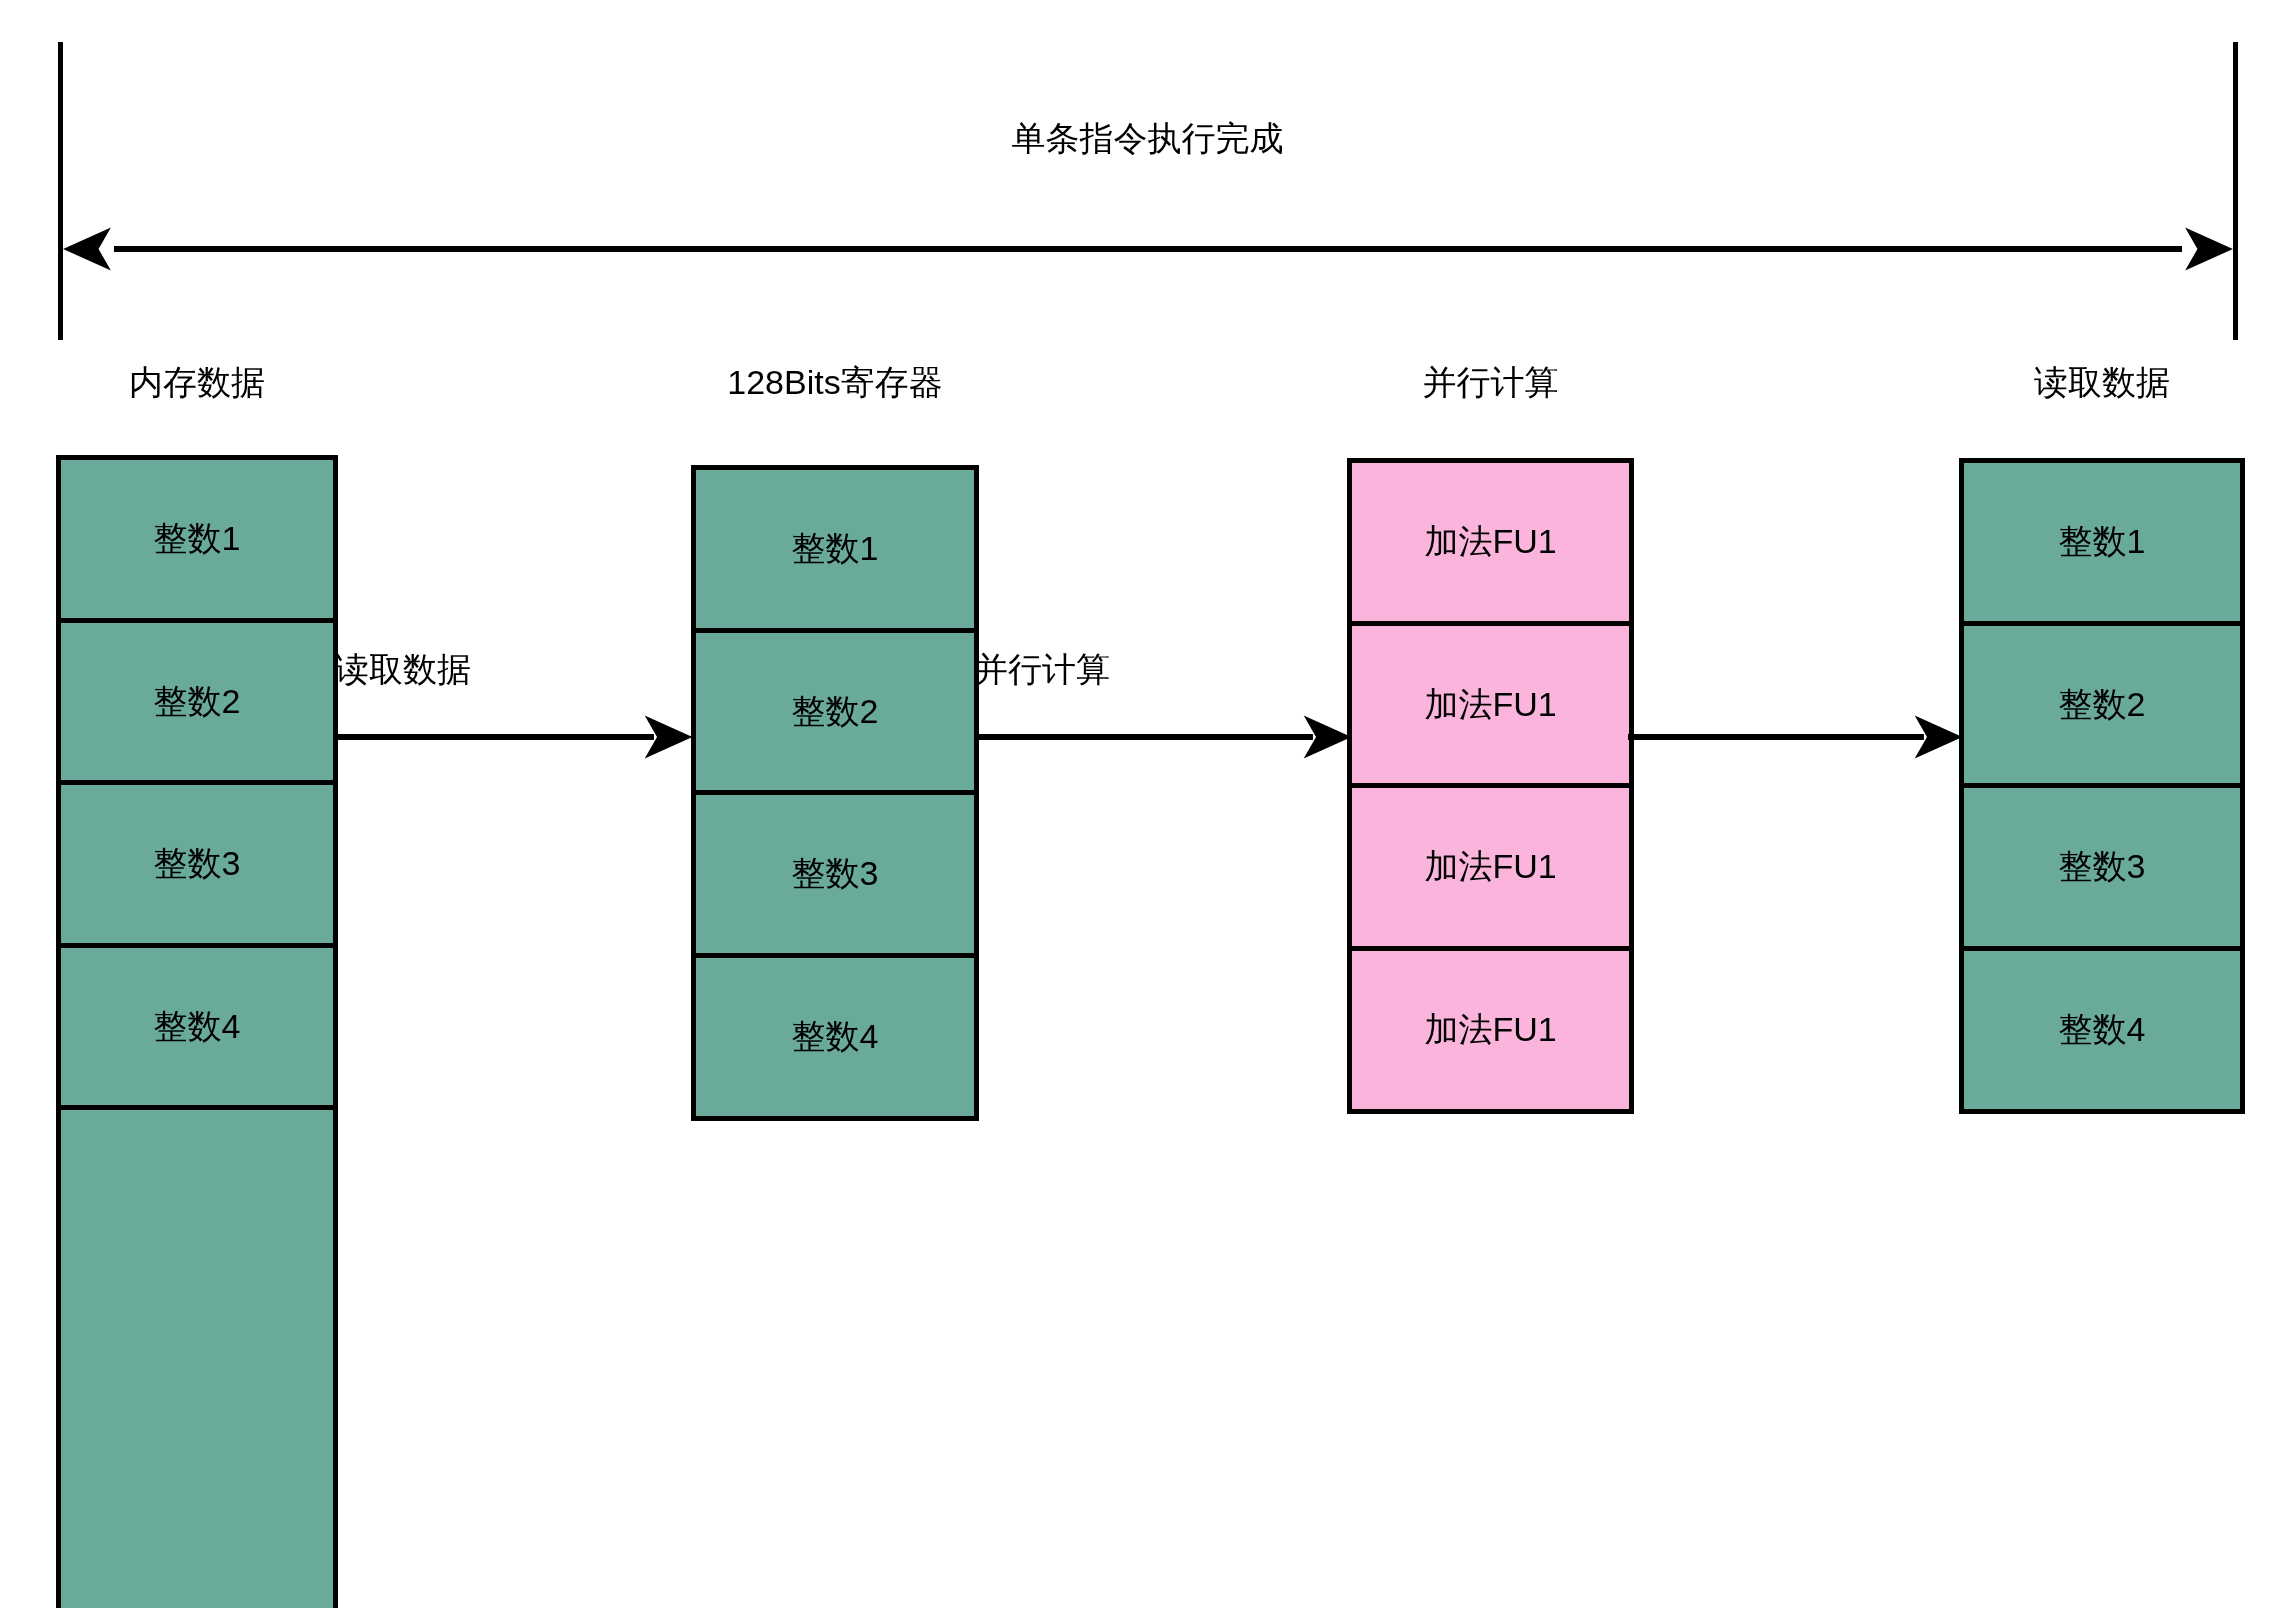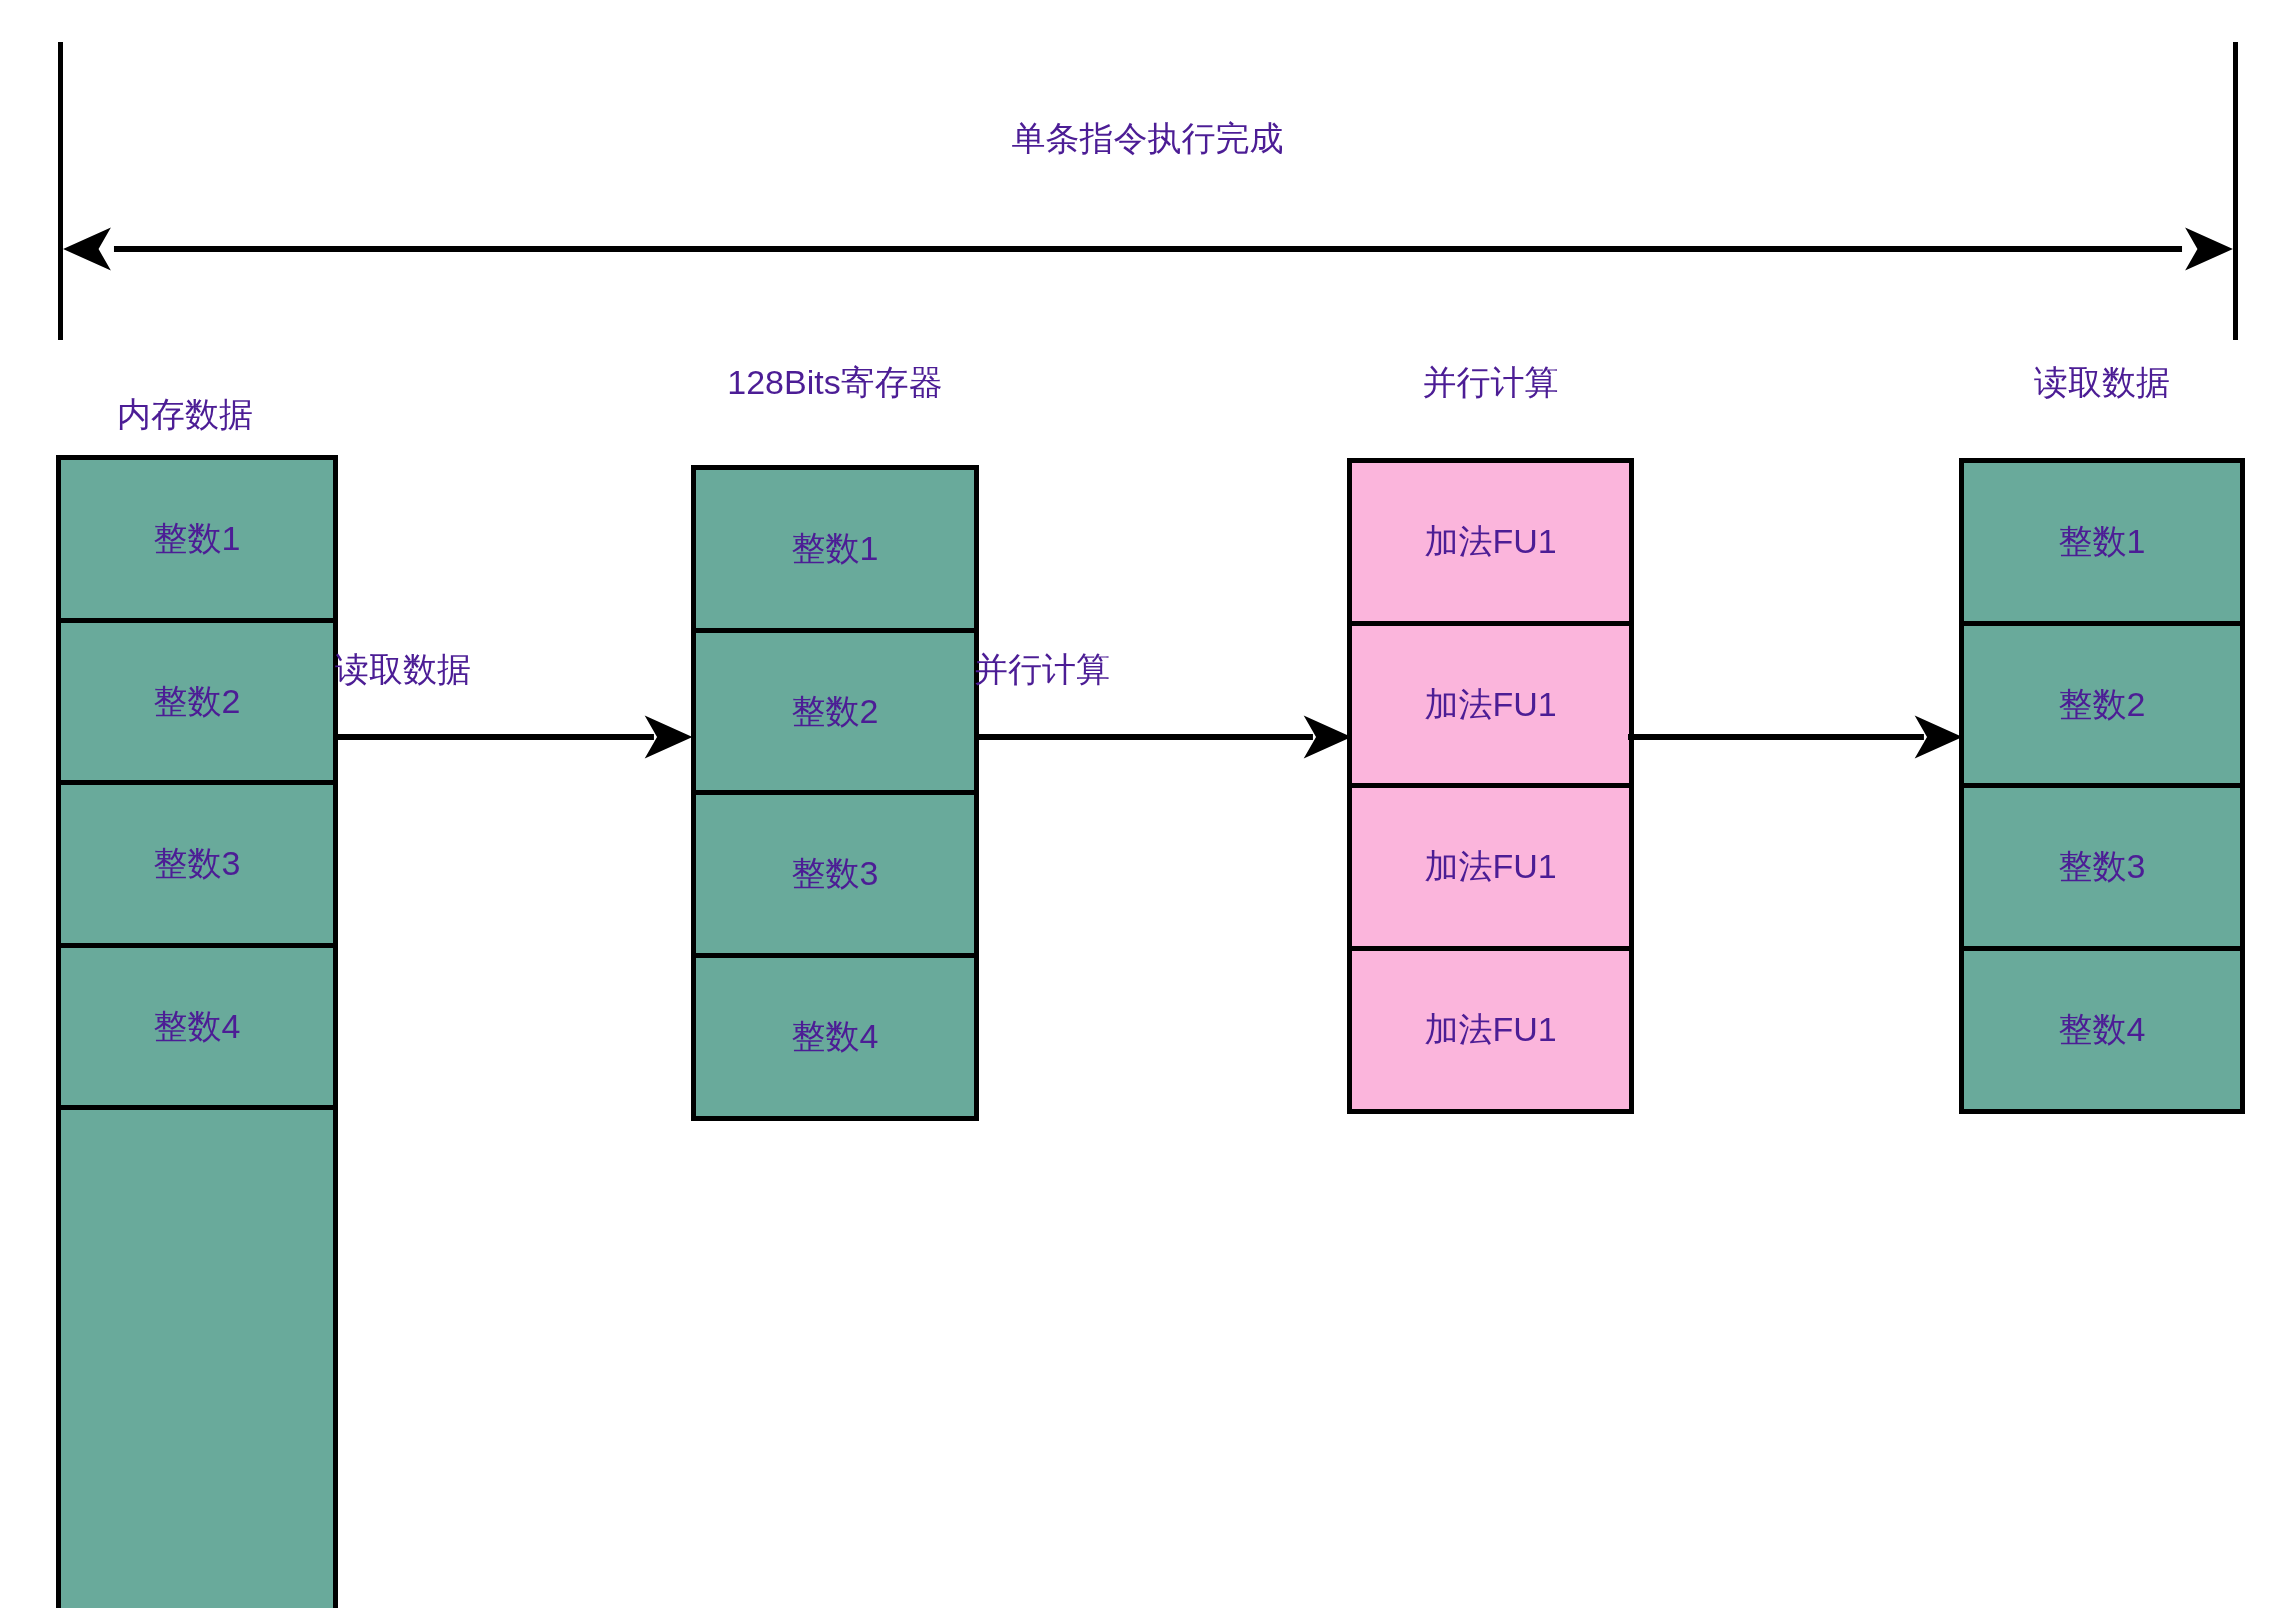--- a/index.html
+++ b/index.html
@@ -8,21 +8,21 @@
     --color-line: #000000;
     --color-background: #FFFFFF;
   }
   html, body { margin: 0; padding: 0; background: #fff; }
   .canvas {
     position: relative;
     width: 2295px;
     height: 1608px;
     background: var(--color-background);
     font-family: "Liberation Sans", sans-serif;
-    color: #4c1d95;
+    color: #000000;
     overflow: hidden;
   }
 
   
   .vbar {
     position: absolute;
     width: 5.4px;
     top: 42px;
     height: 298px;
     background: var(--color-line);
@@ -49,21 +49,21 @@
 
   
   .col-header {
     position: absolute;
     top: 361px;
     height: 43px;
     line-height: 43px;
     text-align: center;
     font-size: 34px;
   }
-  .col-header.h1 { left: 44px;   width: 282px; margin-top: 32px; }
+  .col-header.h1 { left: 56px;   width: 282px; }
   .col-header.h2 { left: 691px;  width: 288px; }
   .col-header.h3 { left: 1347px; width: 287px; }
   .col-header.h4 { left: 1959px; width: 286px; }
 
   
   .column { position: absolute; }
   .column.c1 { left: 56px;   top: 455px; width: 282px; }
   .column.c2 { left: 691px;  top: 465px; width: 288px; }
   .column.c3 { left: 1347px; top: 458px; width: 287px; }
   .column.c4 { left: 1959px; top: 458px; width: 286px; }

